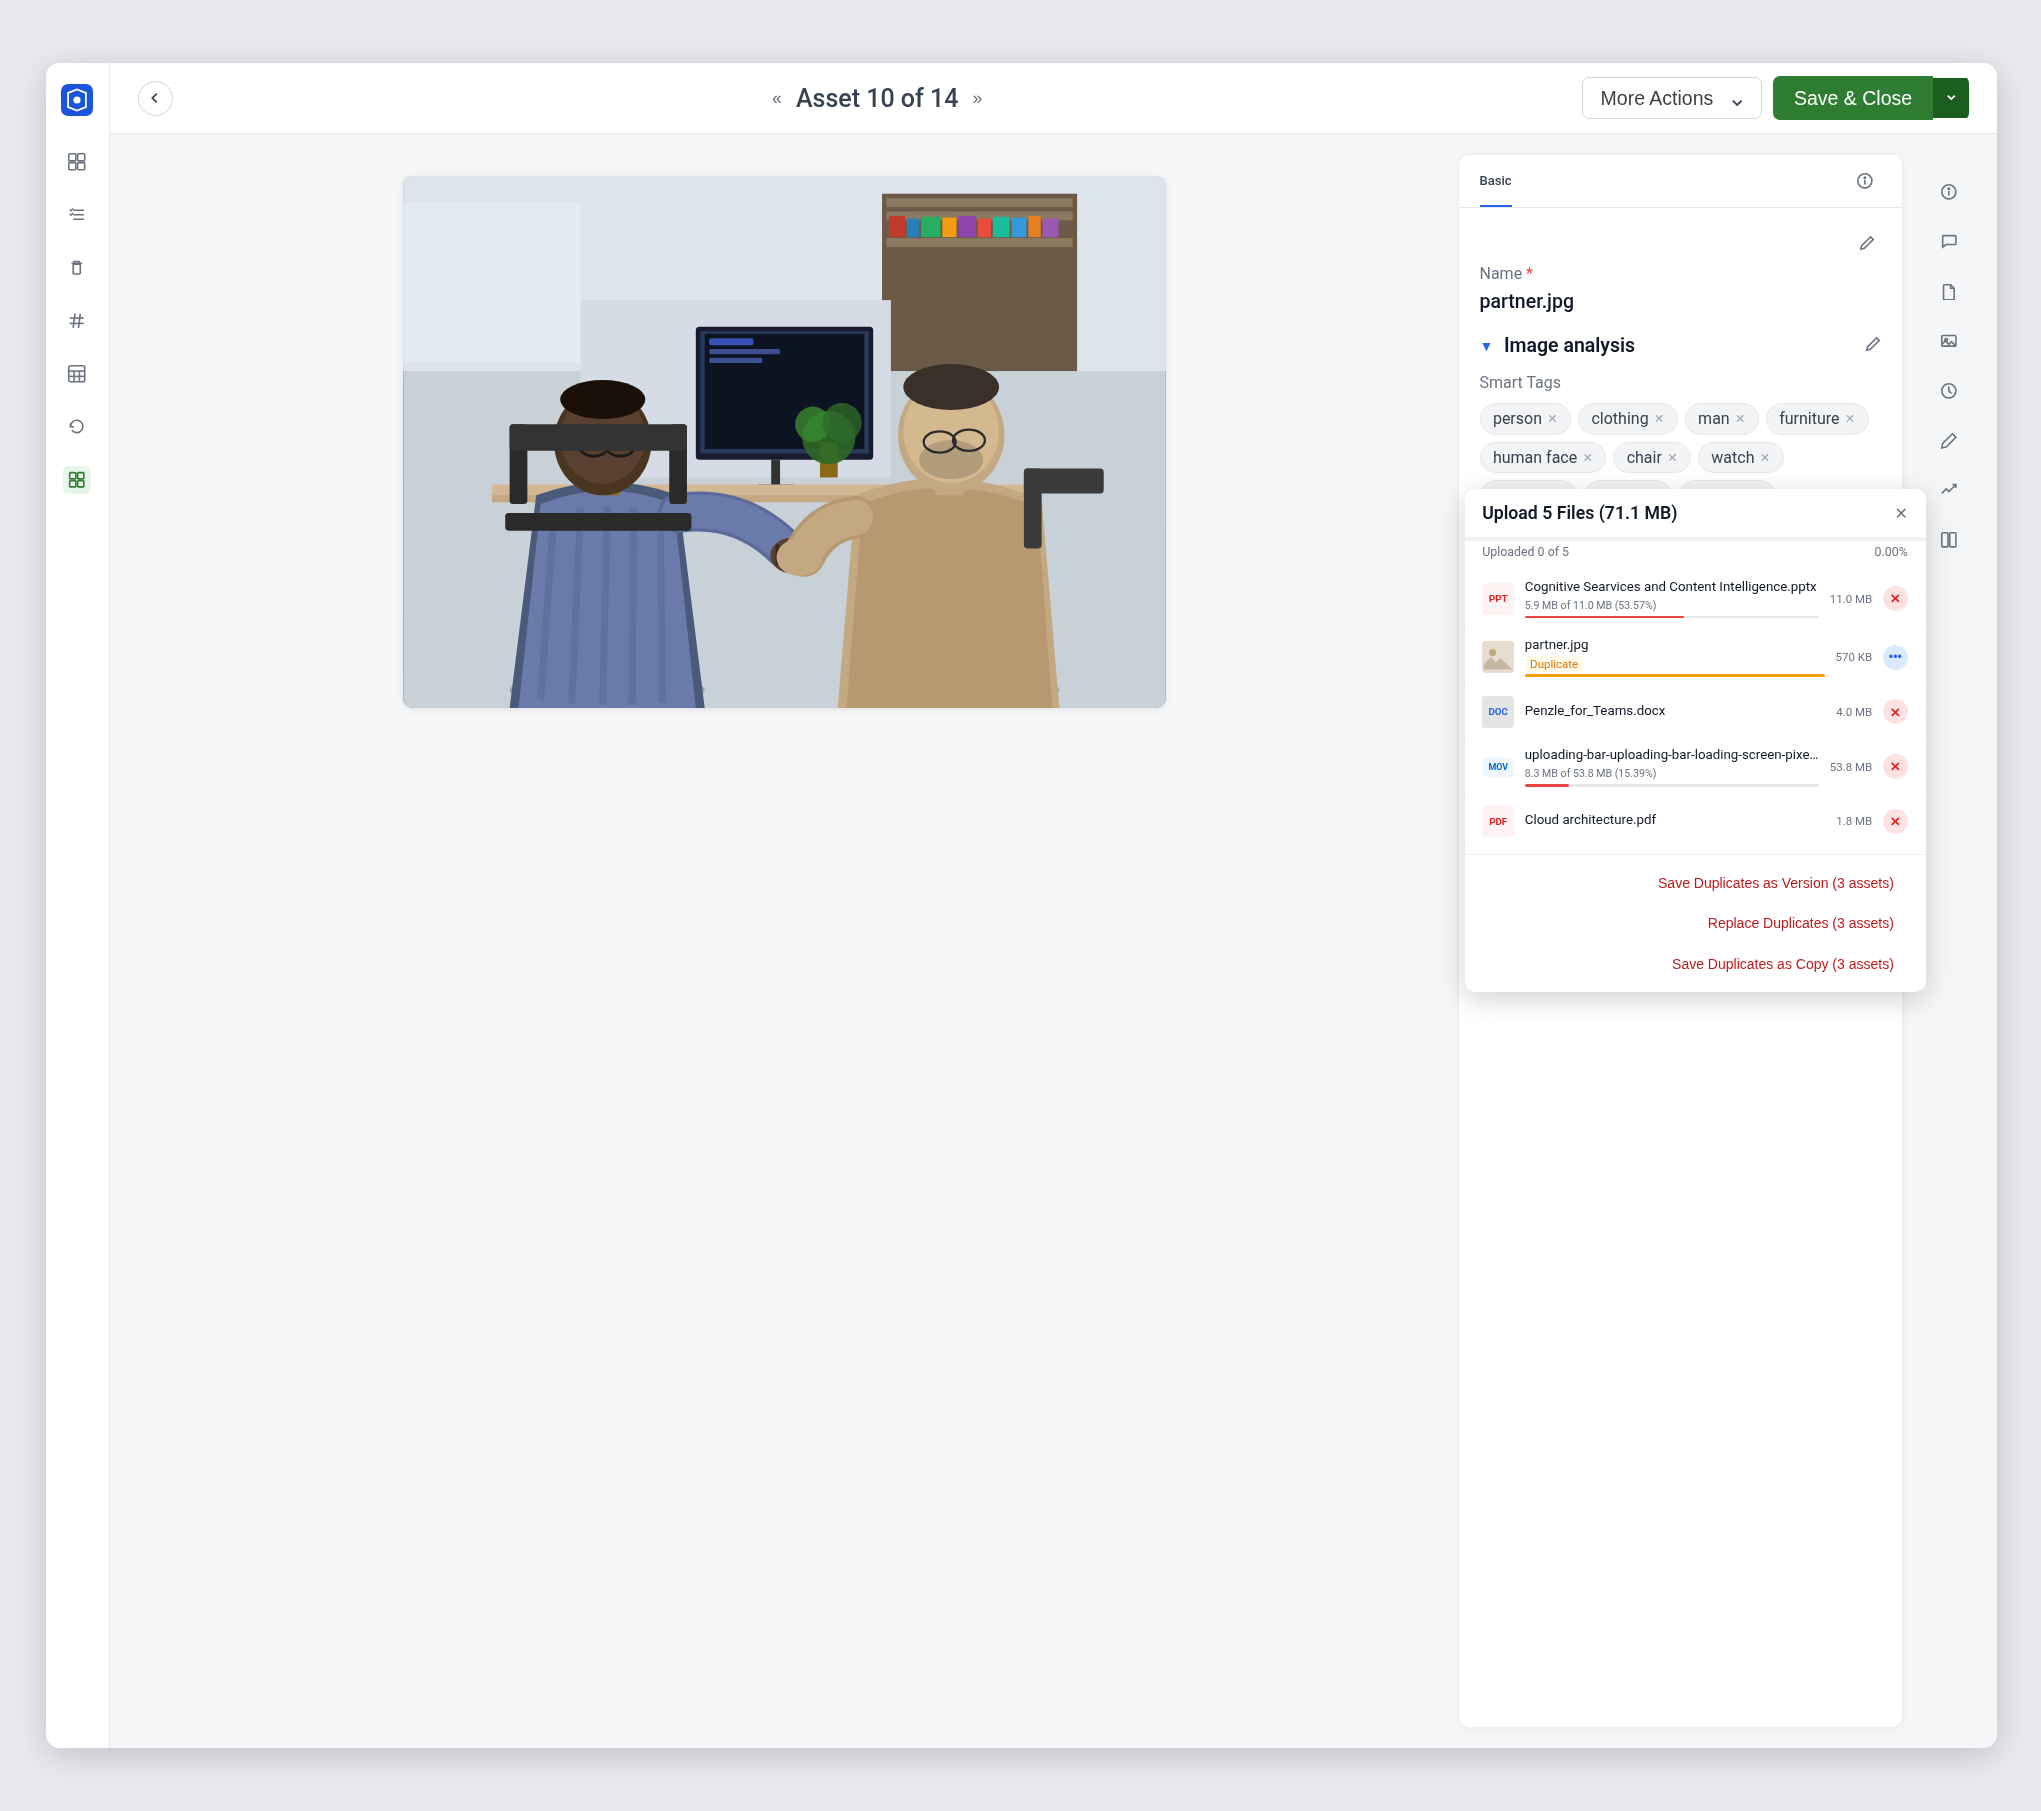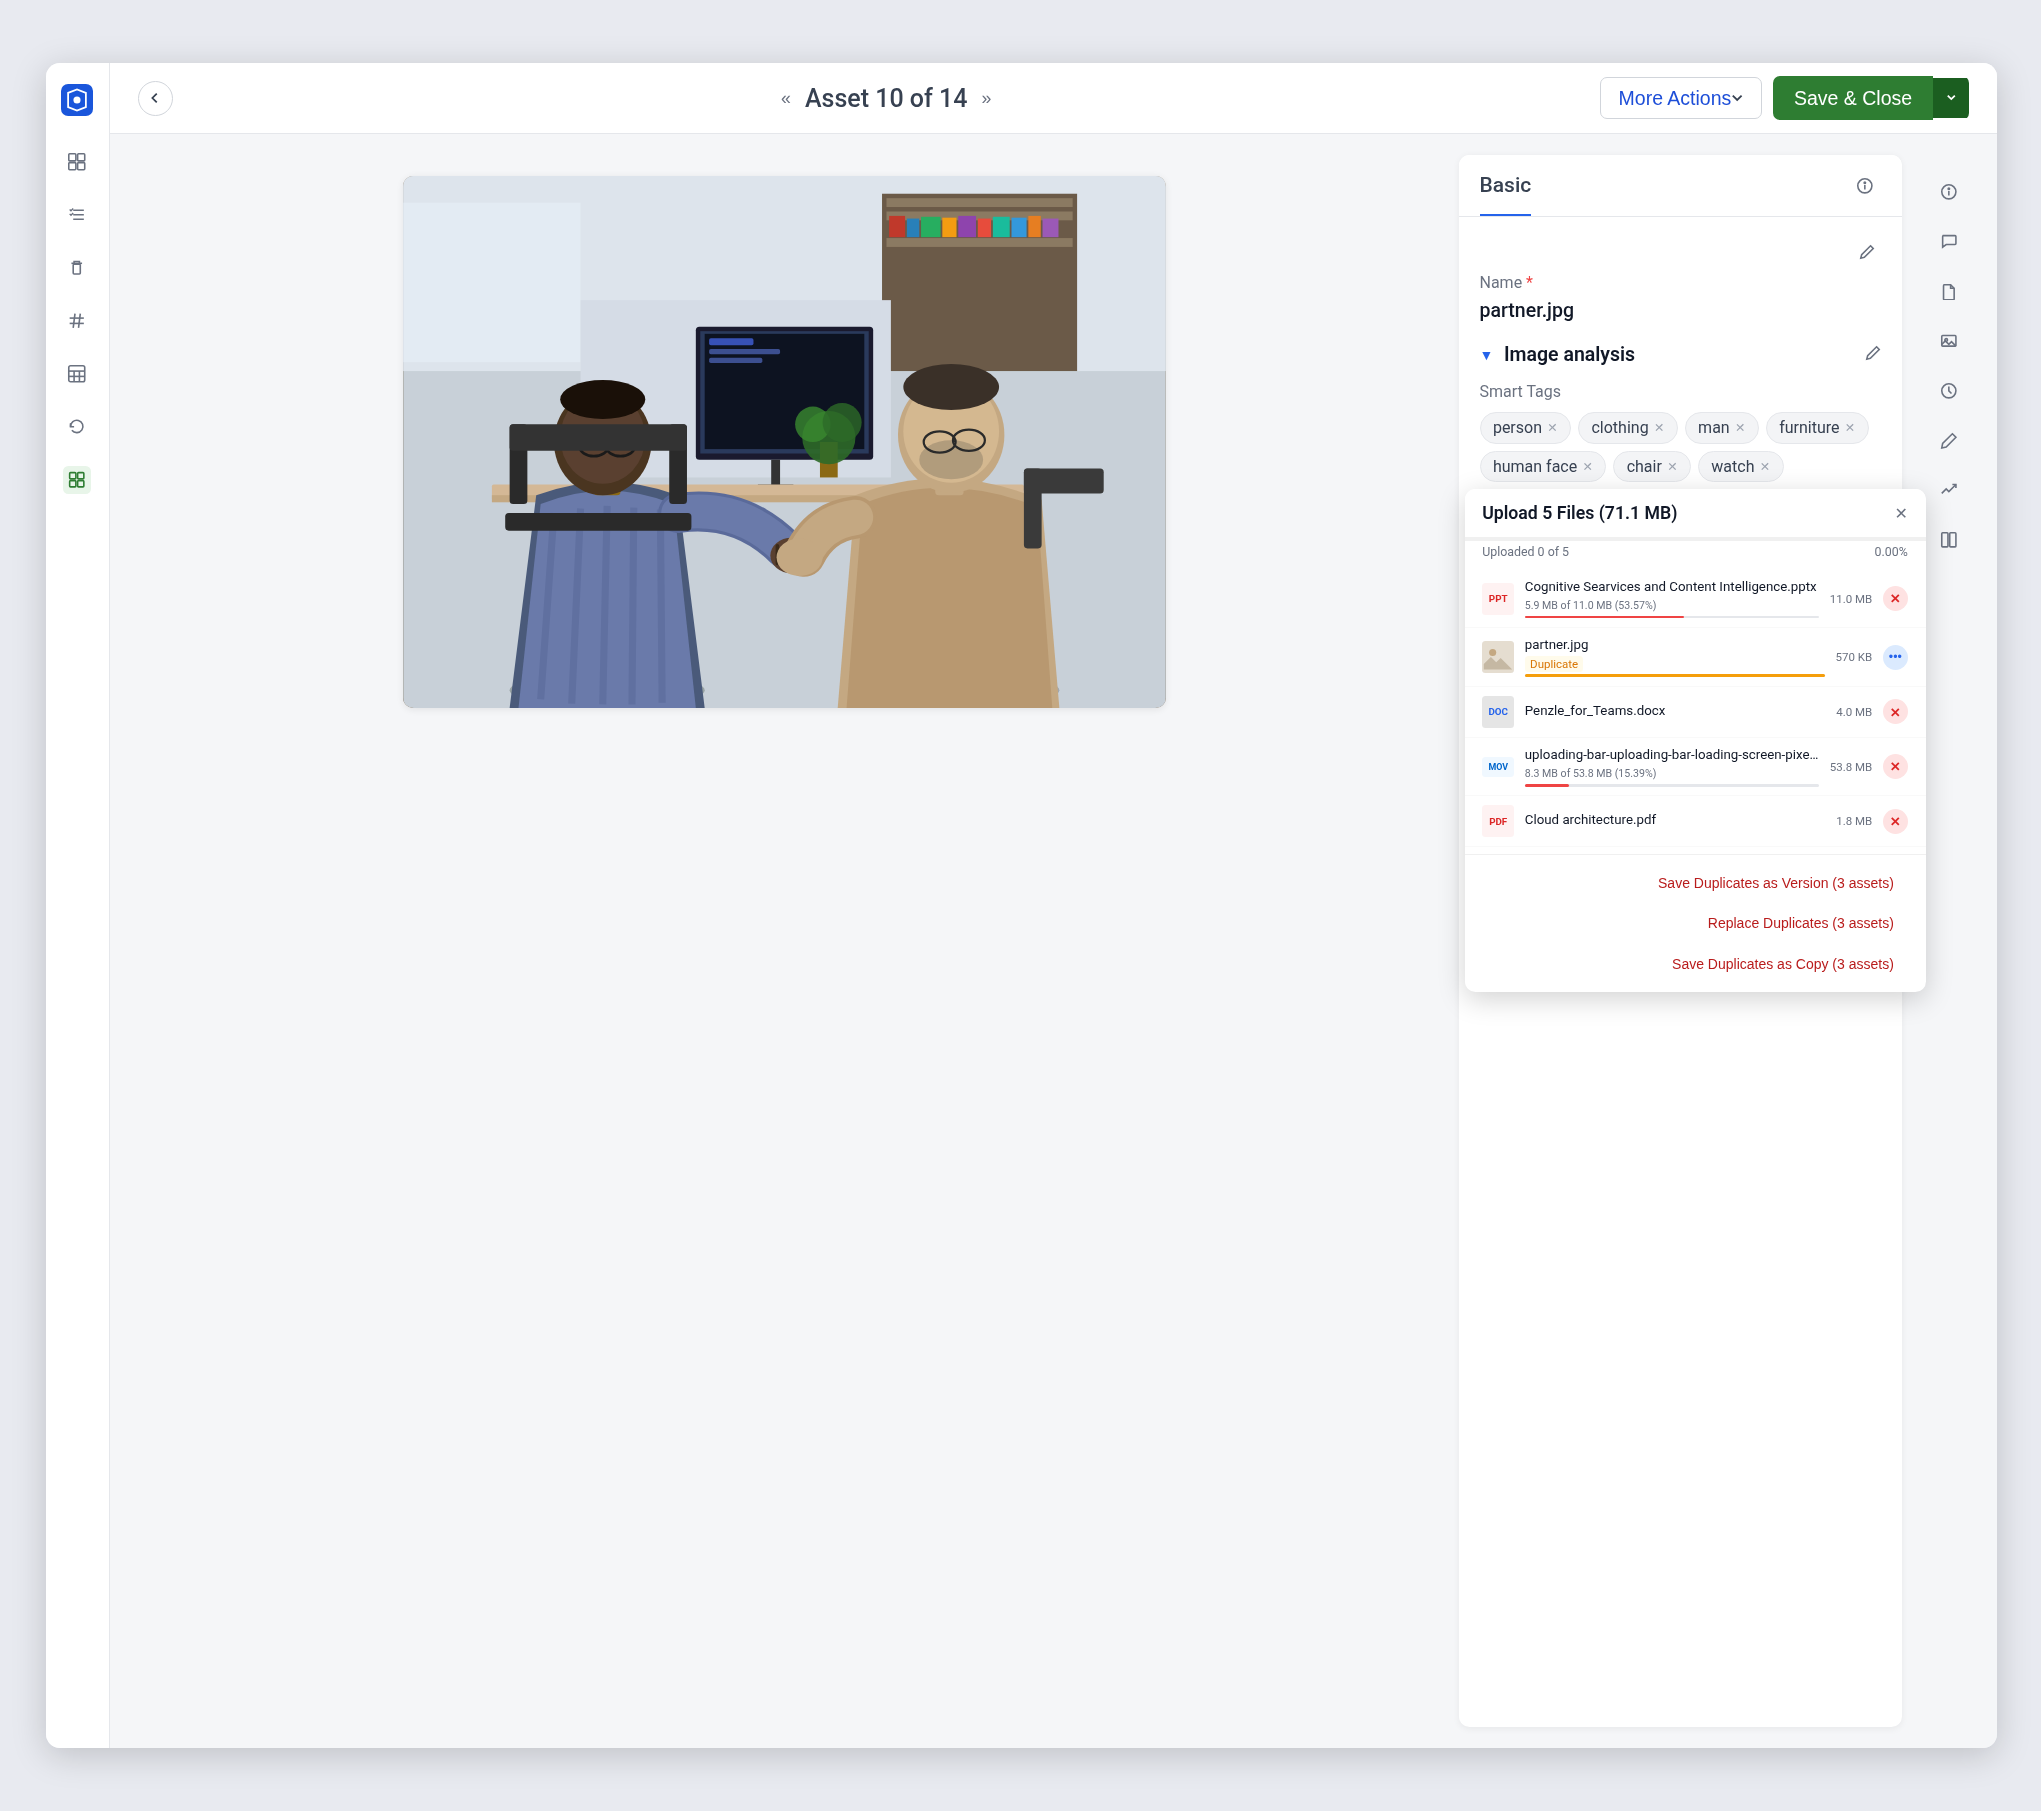--- a/index.html
+++ b/index.html
@@ -102,29 +102,29 @@
       color: #374151;
     }
     .header-actions {
       display: flex;
       align-items: center;
       gap: 10.6px;
       margin-left: auto;
     }
     .more-actions-btn {
       display: flex;
-      align-items: center;
-      gap: 0;
+      align-items: flex-end;
+      gap: 18px;
       padding: 8.9px 17.7px;
       border: 0.9px solid #d1d5db;
       background: #fff;
       border-radius: 7px;
       cursor: pointer;
       font-size: 19.5px;
-      color: #1d4ed8;
+      color: #404040;
     }
     .save-close-btn {
       display: flex;
       align-items: center;
       border-radius: 7px;
       overflow: hidden;
     }
     .save-close-main {
       background: #2e7d32;
       color: #fff;
@@ -186,21 +186,21 @@
       padding: 0 21px;
       border-bottom: 0.9px solid #e5e7eb;
       position: sticky;
       top: 0;
       background: #fff;
       z-index: 5;
     }
     .panel-tab {
       padding: 17.7px 0;
       margin-right: 28px;
-      font-size: 21px;
+      font-size: 13px;
       color: #6b7280;
       cursor: pointer;
       border-bottom: 2.7px solid transparent;
       font-weight: 500;
     }
     .panel-tab.active {
       color: #374151;
       border-bottom-color: #2563eb;
     }
     .panel-tab-icons {

